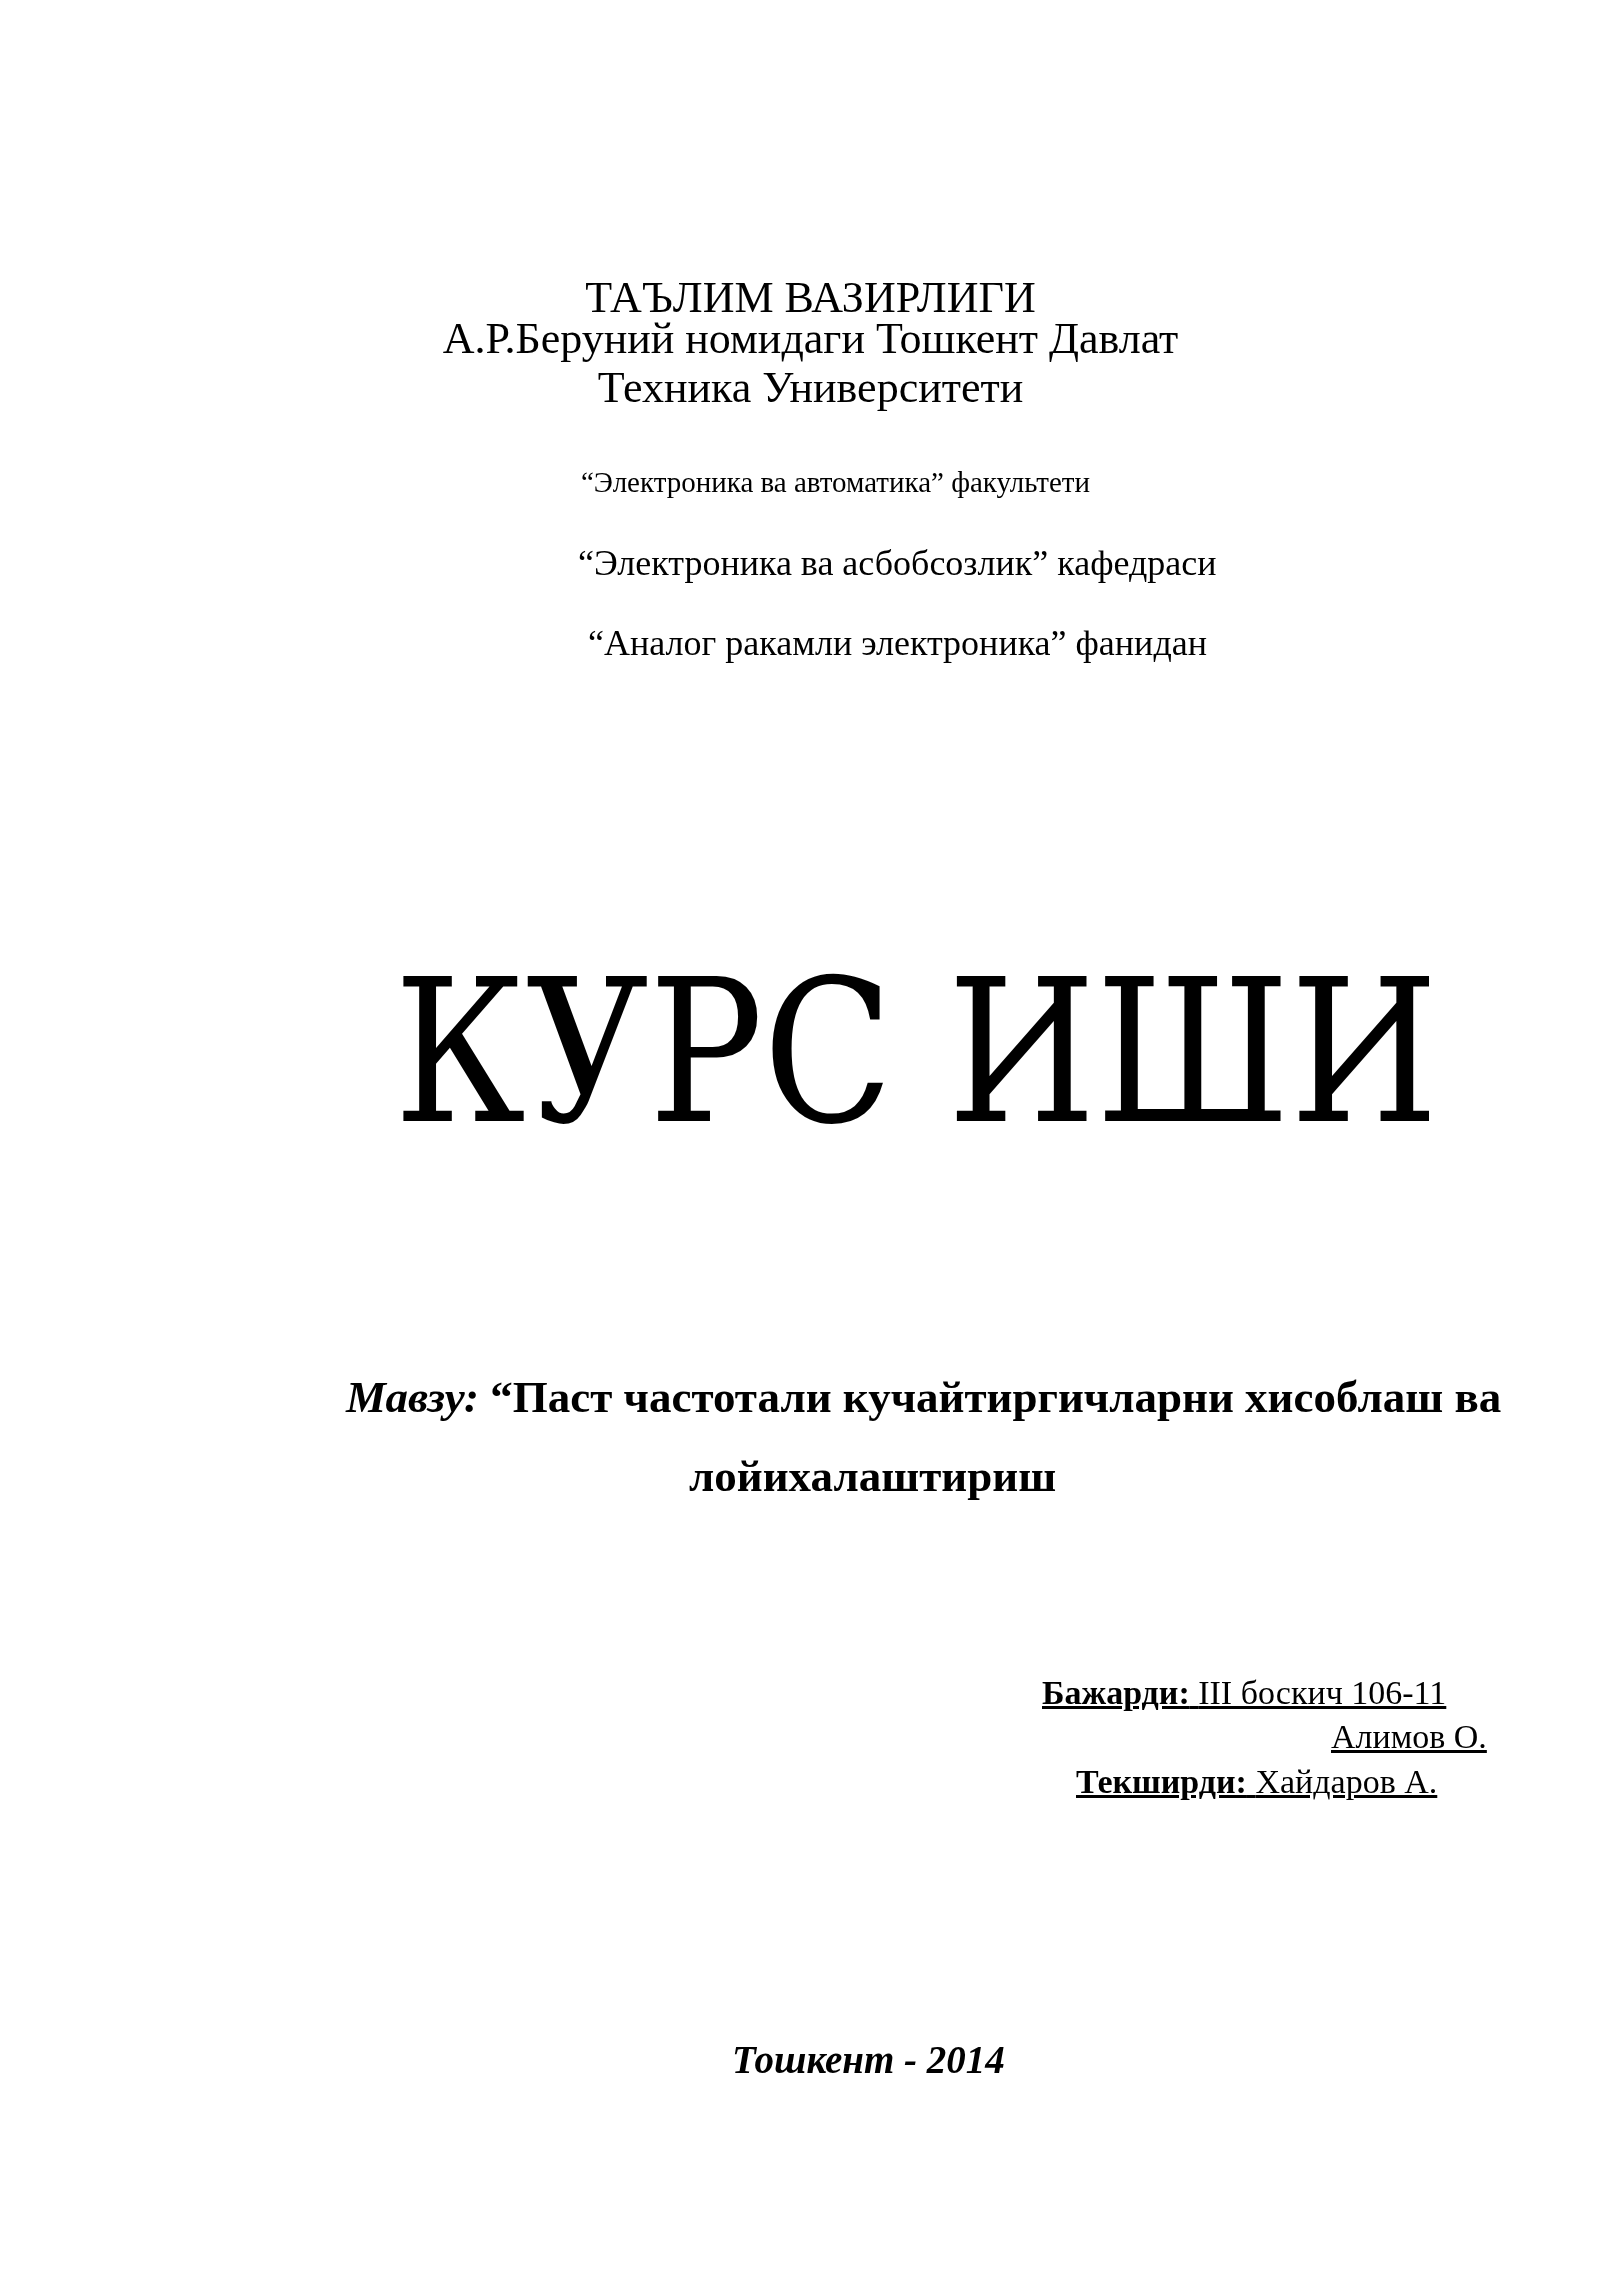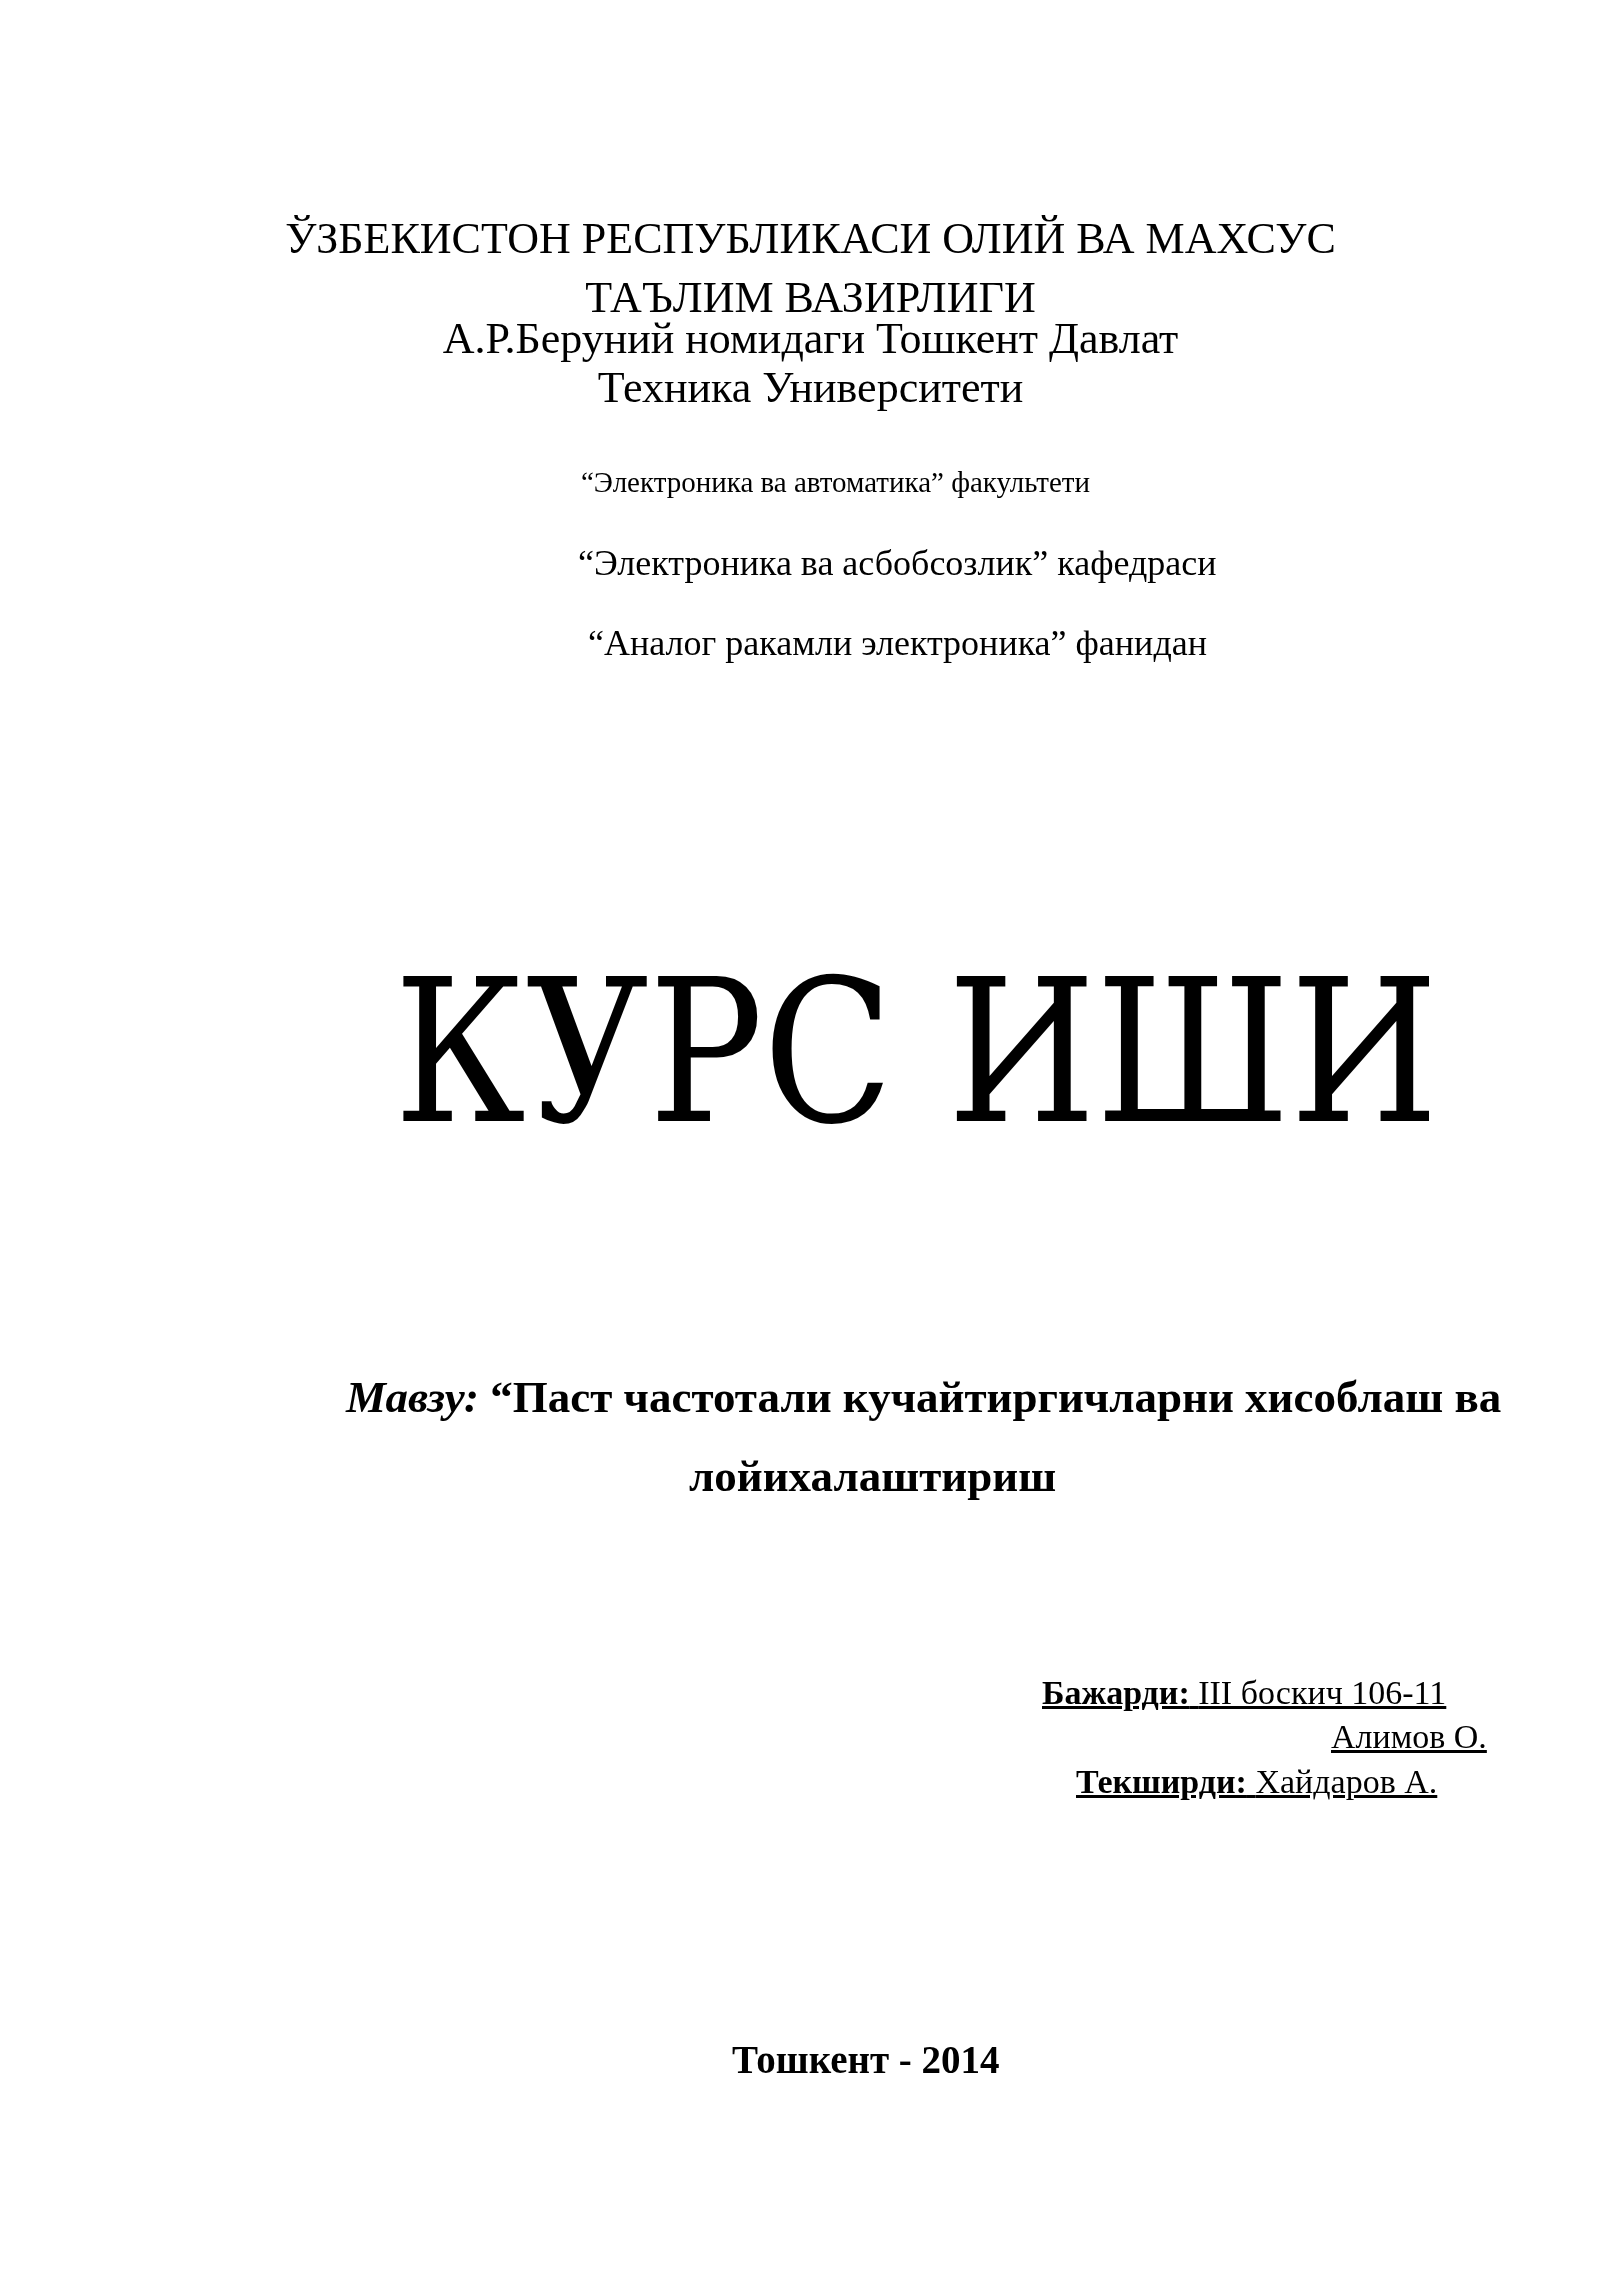--- a/index.html
+++ b/index.html
@@ -9,28 +9,27 @@
   .ctr { left: 0; width: 1621px; text-align: center; }
   .hdr { font-size: 44px; }
   .fac { font-size: 29px; }
   .dep { font-size: 36px; }
   .title-wrap { position: absolute; left: 394px; top: 980px; width: 1045px; height: 196px; overflow: visible; text-align: center; }
   .title { position: absolute; left: 0; top: 0; font-family: "DejaVu Serif", serif; font-size: 196px; line-height: 1; white-space: nowrap; transform-origin: 0 0; }
   .theme { font-size: 45px; font-weight: bold; }
   .theme .label { font-style: italic; margin-top: 15px; }
   .author { font-size: 34px; text-decoration: underline; }
   .author b { font-weight: bold; }
-  .footer { font-size: 39px; font-weight: bold; }
+  .footer { font-size: 39px; font-style: italic; font-weight: bold; }
 </style>
 </head>
 <body>
 
 <div class="page">
 
-  <div class="line ctr hdr" style="top:217px;">ЎЗБЕКИСТОН РЕСПУБЛИКАСИ ОЛИЙ ВА МАХСУС</div>
   <div class="line ctr hdr" style="top:276px;">ТАЪЛИМ ВАЗИРЛИГИ</div>
   <div class="line ctr hdr" style="top:366px;">Техника Университети</div>
   <div class="line ctr hdr" style="top:317px;">А.Р.Беруний номидаги Тошкент Давлат</div>
 
   <div class="line fac" style="left:581px; top:468px;">“Электроника ва автоматика” факультети</div>
   <div class="line dep" style="left:578px; top:545px;">“Электроника ва асбобсозлик” кафедраси</div>
   <div class="line dep" style="left:588px; top:625px;">“Аналог ракамли электроника” фанидан</div>
 
   <div class="title-wrap">
     <div class="title" id="title-text" style="transform: scale(0.868078, 1.0137); top: -27px;">КУРС ИШИ</div>

